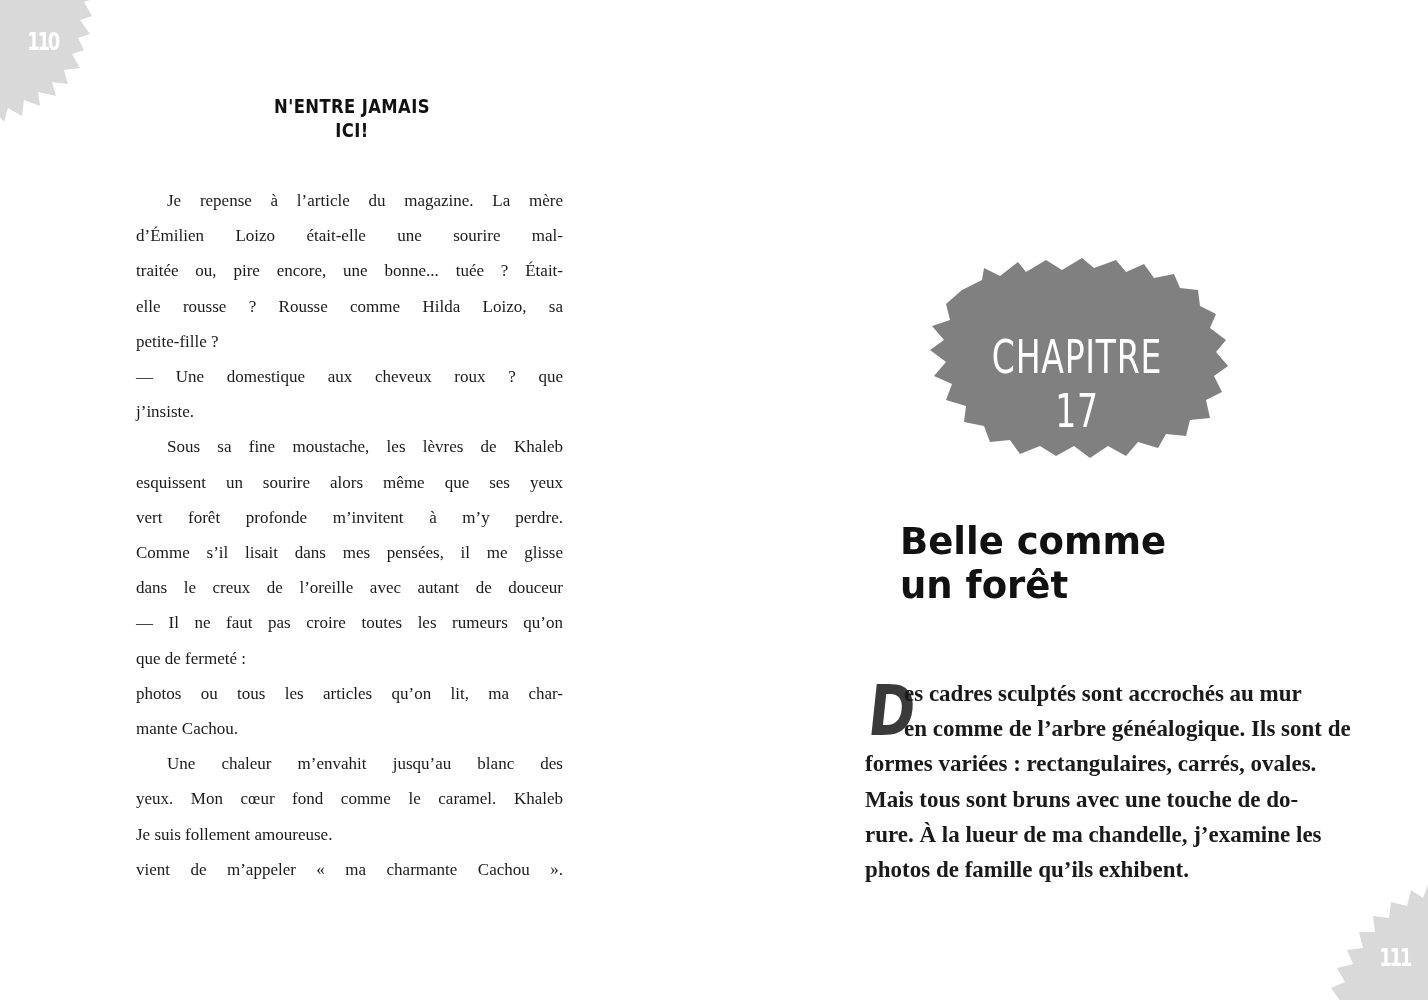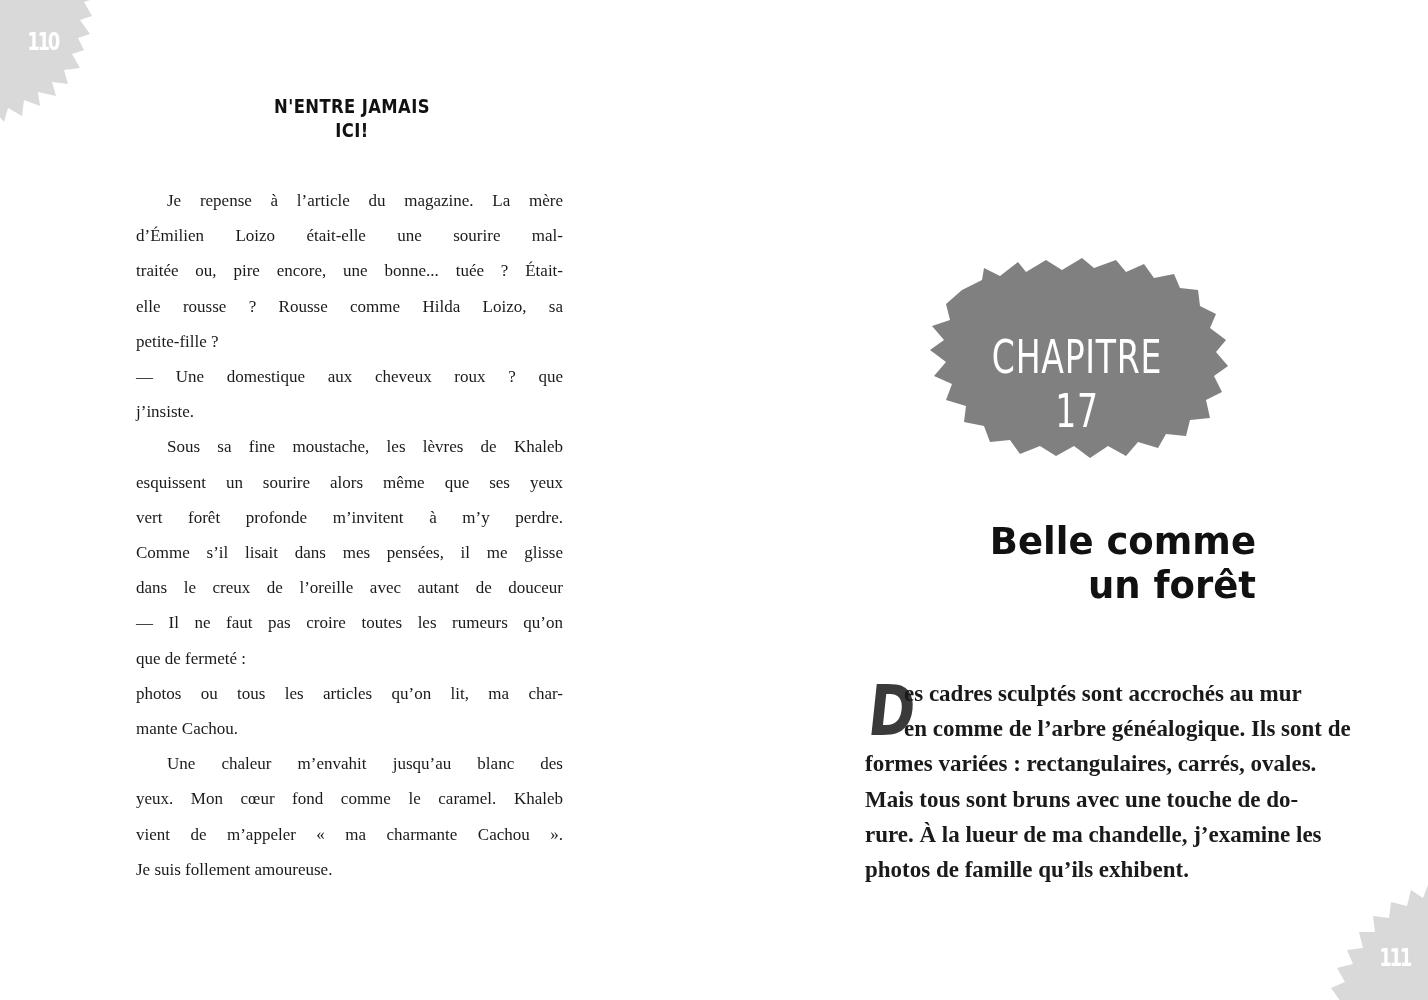--- a/index.html
+++ b/index.html
@@ -19,21 +19,21 @@
   .running-head { position:absolute; left:238px; top:94px; width:228px; text-align:center; font-family:"DejaVu Sans", sans-serif; font-weight:bold; font-size:20px; letter-spacing:0.5px; transform:scaleX(0.82); transform-origin:center; color:#111; }
 
   .text-block { position:absolute; left:136px; top:183px; width:427px; font-size:17px; line-height:35.2px; text-align:justify; }
   .indent { text-indent:31px; }
   .text-block .line { display:block; text-align:justify; text-align-last:justify; white-space:nowrap; }
   .text-block .last { text-align-last:left; }
 
   .chapter-splat { position:absolute; left:922px; top:250px; width:310px; height:215px; }
   .chapter-label { position:absolute; left:922px; top:330px; width:310px; text-align:center; font-family:"DejaVu Sans", sans-serif; font-size:46px; color:#ffffff; letter-spacing:1px; transform:scaleX(0.72); transform-origin:center; }
 
-  .chapter-title { position:absolute; left:900px; top:520px; width:356px; text-align:right; font-family:"DejaVu Sans", sans-serif; font-weight:bold; font-size:37px; line-height:44px; color:#111; }
+  .chapter-title { position:absolute; left:900px; top:520px; width:356px; text-align:left; font-family:"DejaVu Sans", sans-serif; font-weight:bold; font-size:37px; line-height:44px; color:#111; }
 
   .right-text { position:absolute; left:865px; top:676px; width:426px; font-size:23px; line-height:35.2px;font-weight:bold; }
   .right-text .line { display:block; white-space:nowrap; text-align:justify; text-align-last:justify; }
   .right-text .last { text-align-last:left; }
   .right-text .in { padding-left:39px; }
   .dropcap { position:absolute; left:863px; top:680px; font-family:"DejaVu Sans", sans-serif; font-weight:bold; font-size:70px; line-height:62px; color:#3a3a3a; transform:skewX(-6deg) scaleX(0.8); }
 </style>
 </head>
 <body>
 
@@ -59,22 +59,22 @@
   <span class="line">esquissent un sourire alors même que ses yeux</span>
   <span class="line">vert forêt profonde m’invitent à m’y perdre.</span>
   <span class="line">Comme s’il lisait dans mes pensées, il me glisse</span>
   <span class="line">dans le creux de l’oreille avec autant de douceur</span>
   <span class="line">— Il ne faut pas croire toutes les rumeurs qu’on</span>
   <span class="line last">que de fermeté :</span>
   <span class="line">photos ou tous les articles qu’on lit, ma char-</span>
   <span class="line last">mante Cachou.</span>
   <span class="line indent">Une chaleur m’envahit jusqu’au blanc des</span>
   <span class="line">yeux. Mon cœur fond comme le caramel. Khaleb</span>
+  <span class="line last">Je suis follement amoureuse.</span>
   <span class="line">vient de m’appeler « ma charmante Cachou ».</span>
-  <span class="line last">Je suis follement amoureuse.</span>
 </div>
 
 <svg class="chapter-splat" viewBox="0 0 310 215">
   <path fill="#808080" d="M40,40 L60,30 L62,18 L78,26 L96,12 L104,22 L124,10 L140,20 L160,8 L172,18 L194,10 L204,22 L222,14 L232,28 L252,24 L258,38 L276,40 L278,56 L294,64 L288,78 L304,90 L294,102 L306,116 L292,126 L300,142 L284,150 L288,168 L268,170 L264,186 L244,184 L236,198 L216,192 L204,206 L186,196 L168,208 L152,196 L134,206 L118,196 L98,204 L88,190 L68,192 L62,176 L42,172 L44,156 L24,150 L30,134 L12,126 L24,112 L8,100 L22,90 L10,76 L28,70 L24,54 Z"></path>
 </svg>
 <div class="chapter-label">CHAPITRE 17</div>
 
 <div class="chapter-title">
   <div>Belle comme</div>
   <div>un forêt</div>

